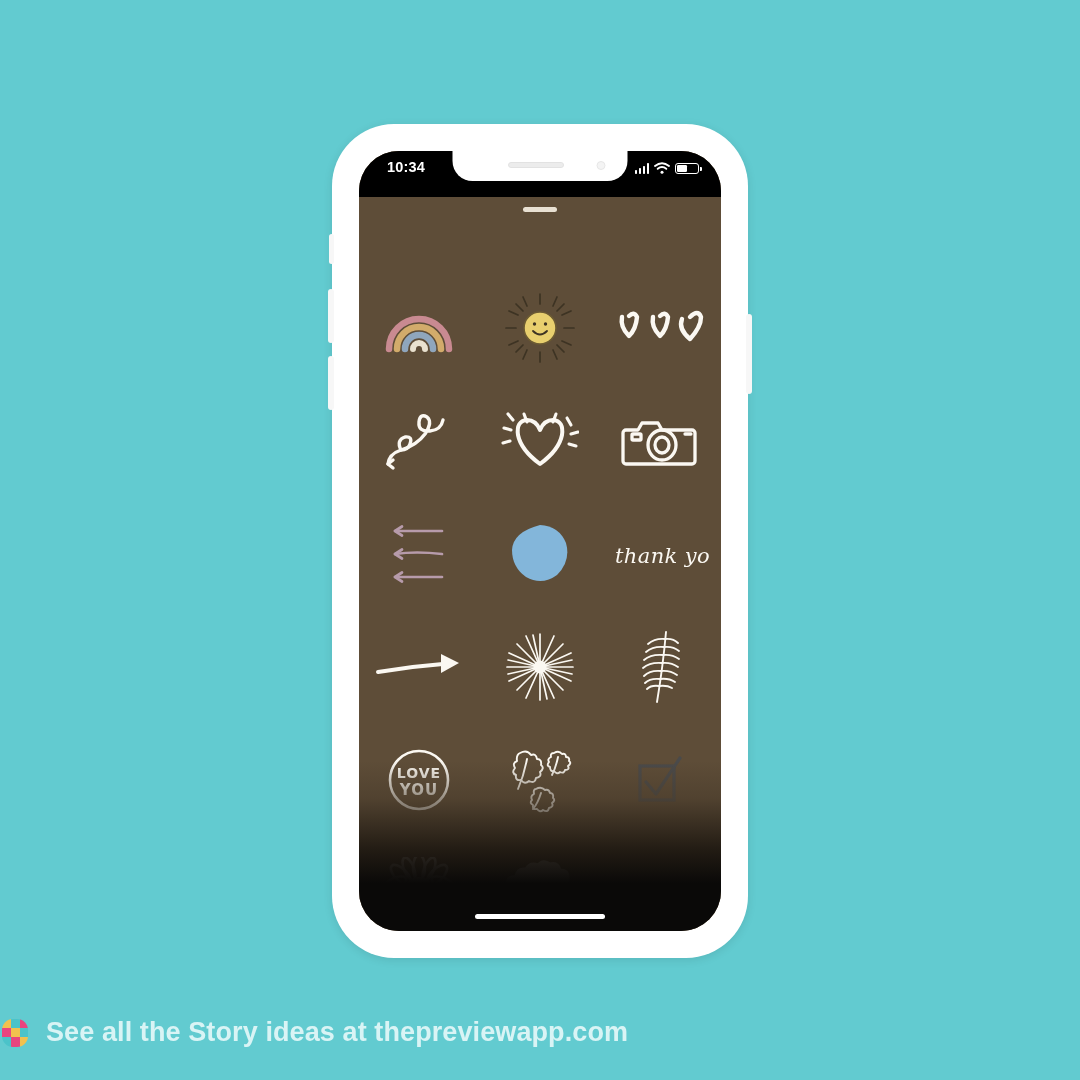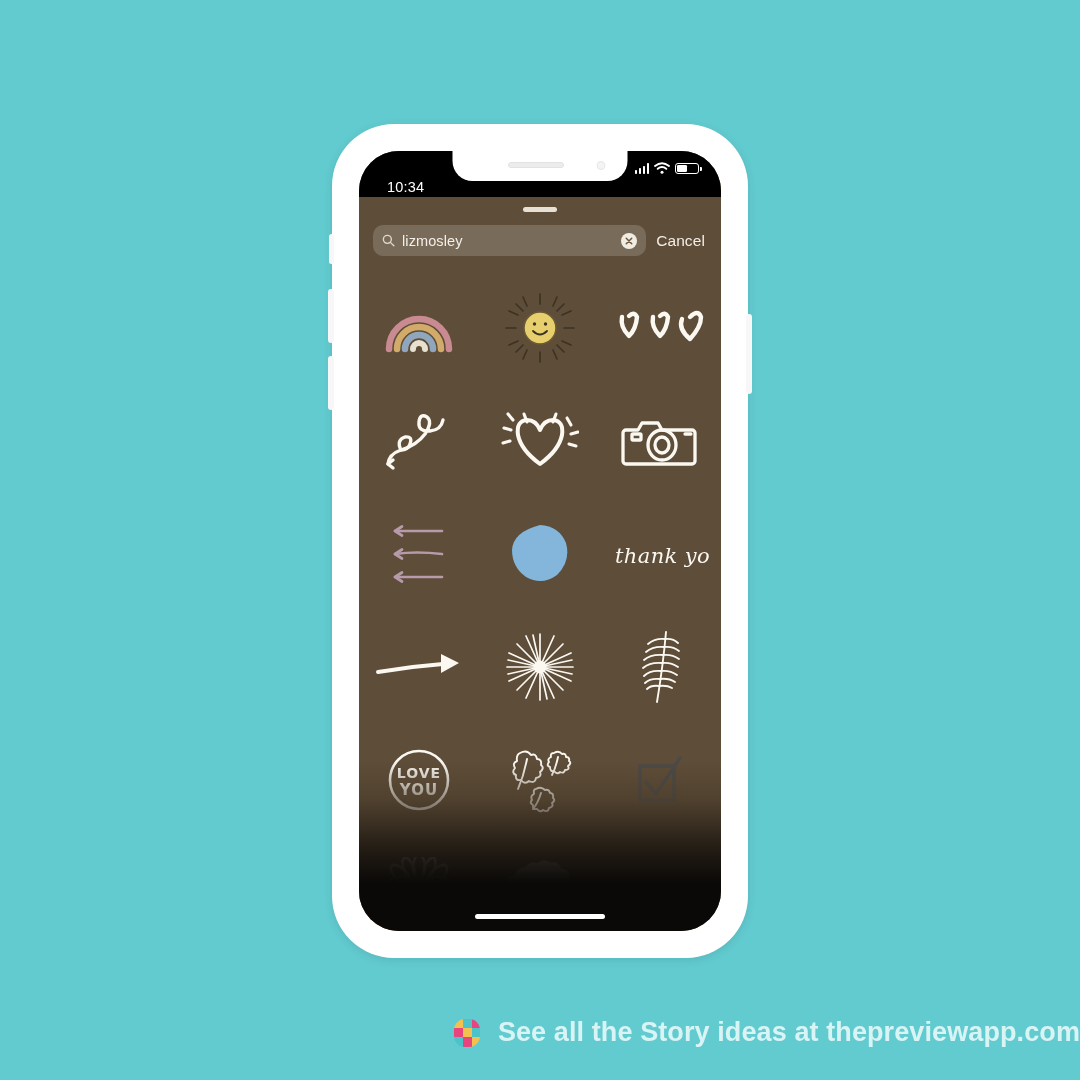--- a/index.html
+++ b/index.html
@@ -52,23 +52,22 @@
     width: 56px; height: 6px; border-radius: 3px;
     background: #ececec; border: 1px solid #e2e2e2;
   }
   #notch-camera {
     position: absolute; right: 22px; top: 10px;
     width: 9px; height: 9px; border-radius: 50%;
     background: #f4f4f4; border: 1px solid #e6e6e6;
   }
   #status-time {
     position: absolute; left: 28px; top: 8px;
-    color: #fff; font-size: 14.5px; font-weight: normal;
+    color: #fff; font-size: 14.5px; font-weight: bold;
     letter-spacing: .2px;
-    margin-top: 20px;
   }
   #status-right {
     position: absolute; right: 22px; top: 11px;
     display: flex; align-items: flex-end; gap: 5px;
   }
   .sig-bars { display: flex; align-items: flex-end; gap: 1.5px; height: 11px; }
   .sig-bars i { display: block; width: 2.5px; background: #fff; border-radius: .8px; }
   .sig-bars i:nth-child(1) { height: 4px; }
   .sig-bars i:nth-child(2) { height: 6px; }
   .sig-bars i:nth-child(3) { height: 8.5px; }
@@ -141,21 +140,21 @@
   }
   #home-indicator {
     position: absolute; left: 50%; bottom: 12px; transform: translateX(-50%);
     width: 130px; height: 5px; border-radius: 3px; background: #fff;
     z-index: 7;
   }
 
   
   #footer {
     position: absolute; left: 0; bottom: 32px; width: 100%;
-    display: flex; align-items: center; justify-content: flex-end; gap: 16px;
+    display: flex; align-items: center; justify-content: flex-start; gap: 16px;
   }
   #footer-logo { width: 30px; height: 30px; flex: 0 0 auto; }
   #footer-text {
     color: #d9f4f5; font-size: 27px; font-weight: bold; letter-spacing: .1px;
   }
 </style>
 </head>
 <body>
 
 <div id="phone-frame">
@@ -164,35 +163,20 @@
   <div class="side-btn" id="btn-vol-up"></div>
   <div class="side-btn" id="btn-vol-dn"></div>
   <div class="side-btn" id="btn-power"></div>
 
   <div id="phone-screen">
 
     <div id="sticker-sheet">
 
       <div id="sheet-handle"></div>
 
-      <div id="search-row">
-        <div id="search-field">
-          <svg id="search-icon" viewBox="0 0 16 16">
-            <circle cx="6.6" cy="6.6" r="4.9" fill="none" stroke="#f0ebe1" stroke-width="1.7"></circle>
-            <line x1="10.3" y1="10.3" x2="14.6" y2="14.6" stroke="#f0ebe1" stroke-width="1.7" stroke-linecap="round"></line>
-          </svg>
-          <span id="search-value" title="Search">lizmosley</span>
-          <div id="search-clear">
-            <svg viewBox="0 0 10 10">
-                <path d="M1.6 1.6 L8.4 8.4 M8.4 1.6 L1.6 8.4" stroke="#6a5843" stroke-width="1.9" stroke-linecap="round"></path>
-              </svg>
-          </div>
-        </div>
-        <div id="cancel-button">Cancel</div>
-      </div>
 
       <div id="sticker-grid">
 
         <div class="sticker-cell">
           <svg width="72" height="50" viewBox="0 0 72 50">
             <g fill="none" stroke-linecap="round">
               <path d="M6 46 A30 30 0 0 1 66 46" stroke="#c98a91" stroke-width="6.5"></path>
               <path d="M14 46 A22 22 0 0 1 58 46" stroke="#d2ab6b" stroke-width="6.5"></path>
               <path d="M22 46 A14 14 0 0 1 50 46" stroke="#8fa6bd" stroke-width="6.5"></path>
               <path d="M30 46 A6 6 0 0 1 42 46" stroke="#e9e1cf" stroke-width="6"></path>

